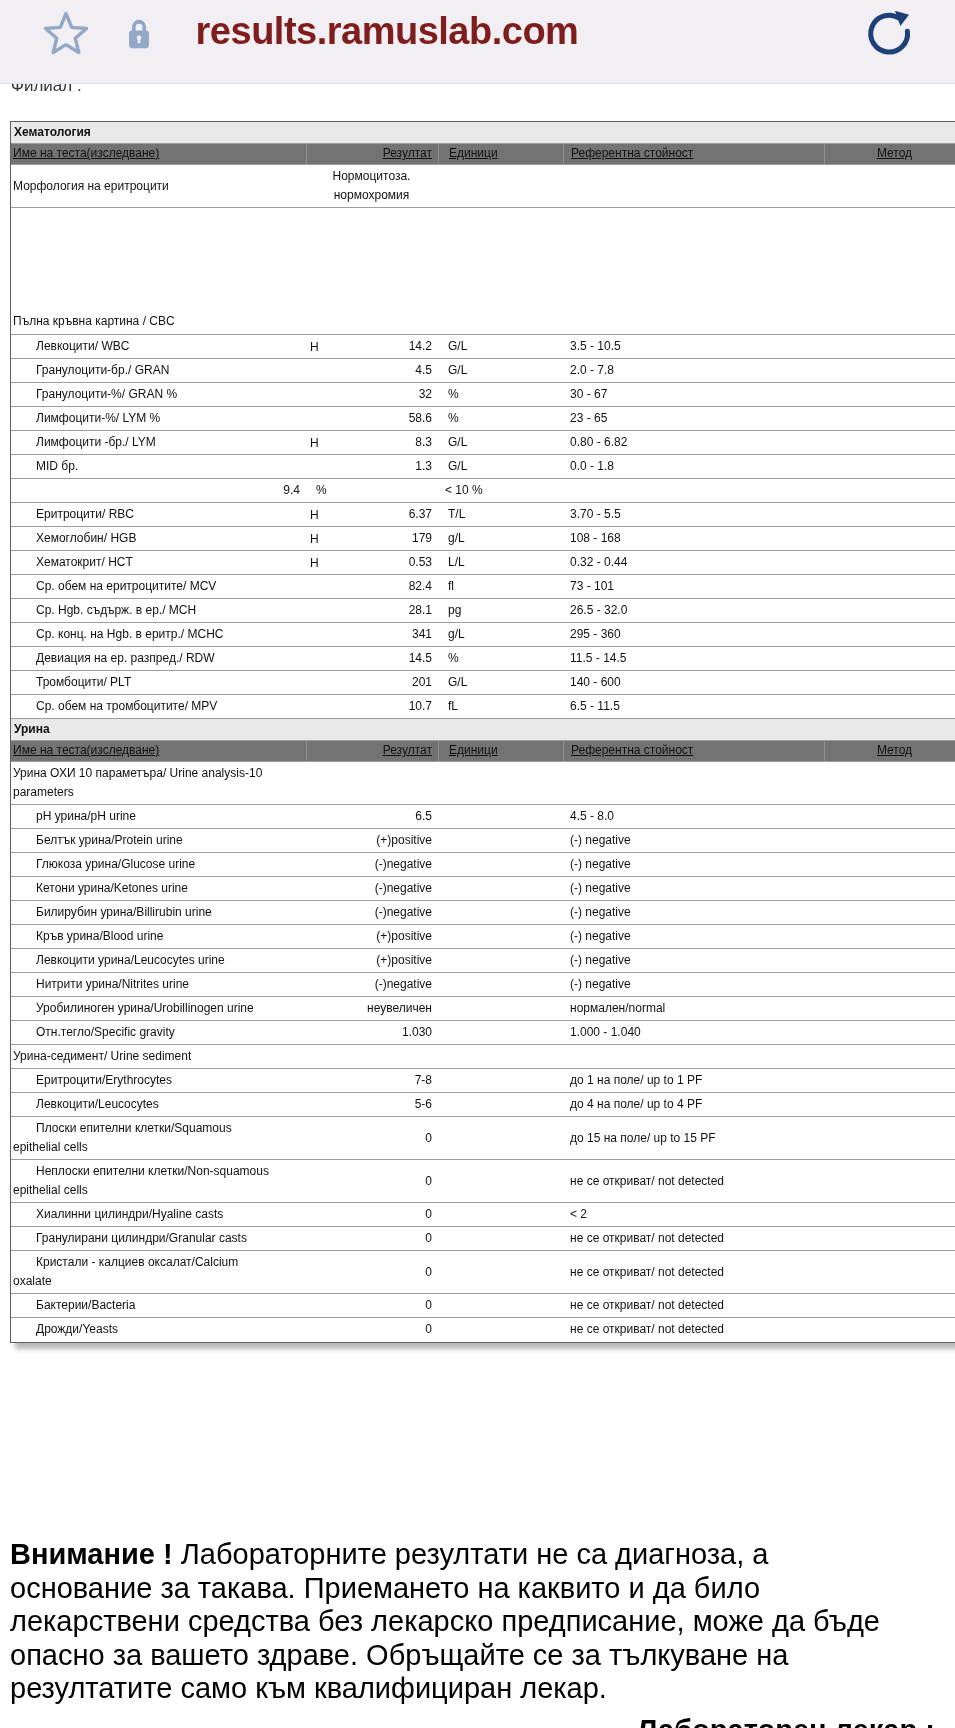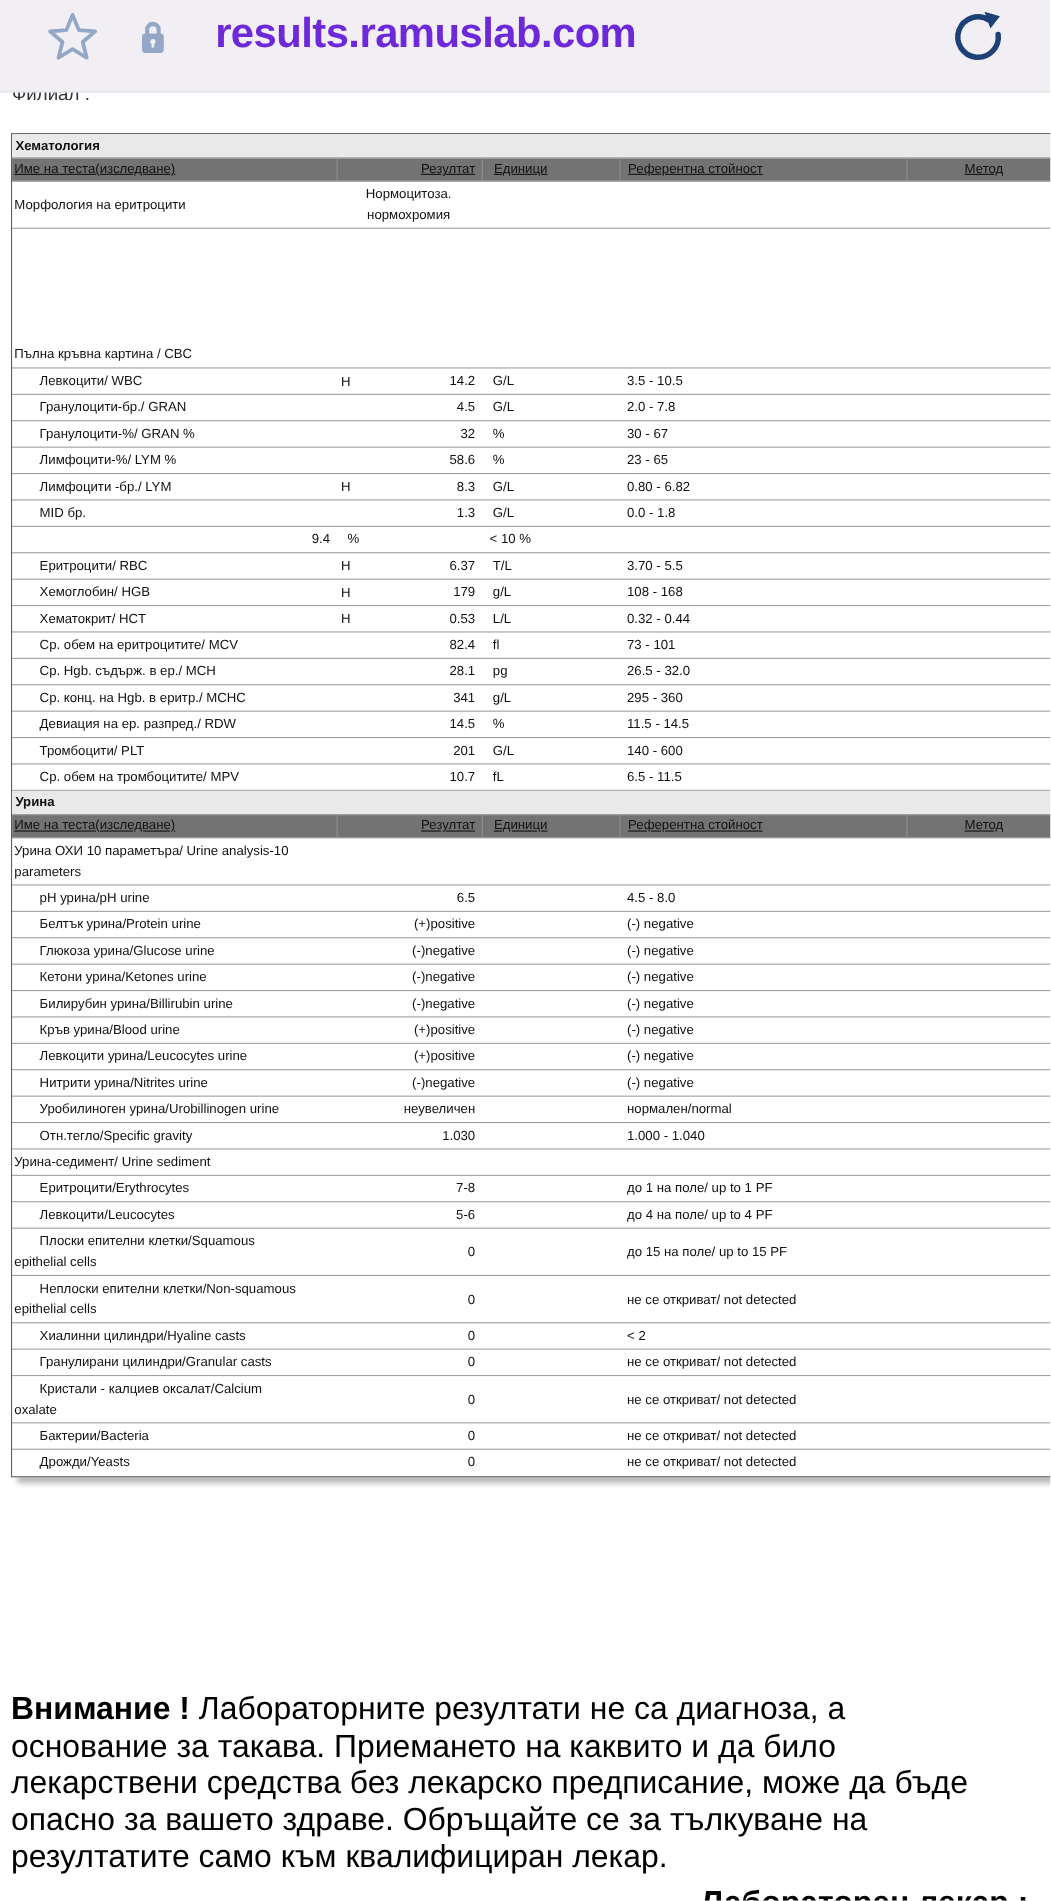--- a/index.html
+++ b/index.html
@@ -7,21 +7,21 @@
           font-family:"Liberation Sans",sans-serif;color:#111;}
 
   
   .chrome{position:absolute;left:0;top:0;width:955px;height:83px;background:#f2eff4;
           border-bottom:1px solid #e3dfe7;z-index:5;}
   .chrome .icon{position:absolute;}
   .star{left:42px;top:9px;}
   .lock{left:122px;top:16px;}
   .reload{left:863px;top:8px;}
   .url{position:absolute;left:0;top:10px;width:774px;text-align:center;
-       font-size:38px;font-weight:600;color:#6d28d9;letter-spacing:-0.5px;}
+       font-size:38px;font-weight:600;color:#7f1d1d;letter-spacing:-0.5px;}
 
   .branch{position:absolute;left:11px;top:76px;font-size:17px;color:#333;z-index:1;}
 
   
   .labtable{position:absolute;left:10px;top:121px;width:955px;box-sizing:border-box;
             border:1px solid #5e5e5e;background:#fff;
             box-shadow:5px 6px 5px rgba(0,0,0,0.28);font-size:12px;}
   .trow{display:grid;grid-template-columns:295px 132px 125px 261px auto;
         align-items:center;min-height:23.7px;box-sizing:border-box;
         border-bottom:1px solid #9e9e9e;}

